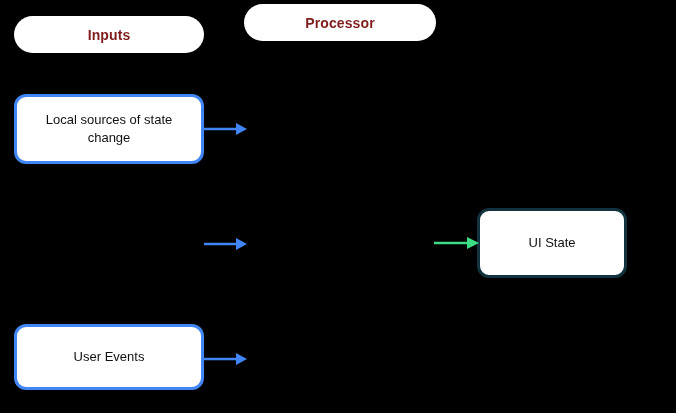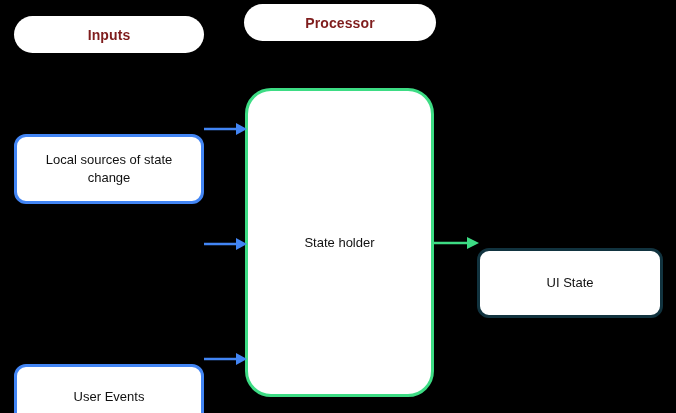--- a/index.html
+++ b/index.html
@@ -38,21 +38,20 @@
     background: #ffffff;
     box-sizing: border-box;
     display: flex;
     align-items: center;
     justify-content: center;
     text-align: center;
     color: #111111;
     font-size: 13px;
     line-height: 1.35;
     padding: 6px 14px;
-    margin-top: 40px;
   }
   .node-input {
     border: 3px solid #4285f4;
     border-radius: 12px;
   }
   .node-output {
     border: 3px solid #11333f;
     border-radius: 12px;
   }
   .node-processor {
@@ -90,25 +89,22 @@
 
   <div class="node node-input" style="left:14px; top:94px; width:190px; height:70px;">
     <span>Local sources of state change</span>
   </div>
 
 
   <div class="node node-input" style="left:14px; top:324px; width:190px; height:66px;">
     <span>User Events</span>
   </div>
 
-  <div class="node-processor" style="left:245px; top:88px; width:189px; height:309px;">
-    <span>State holder</span>
-  </div>
 
-  <div class="node node-output" style="left:477px; top:208px; width:186px; height:70px;">
+  <div class="node node-output" style="left:477px; top:208px; width:150px; height:70px;">
     <span>UI State</span>
   </div>
 
   <div class="arrow" style="left:204px; top:119px; width:44px; height:20px;">
     <svg width="44" height="20" viewBox="0 0 44 20">
       <line x1="0" y1="10" x2="34" y2="10" stroke="#4285f4" stroke-width="2.5"></line>
       <polygon points="32,4 43,10 32,16" fill="#4285f4"></polygon>
     </svg>
   </div>
 

